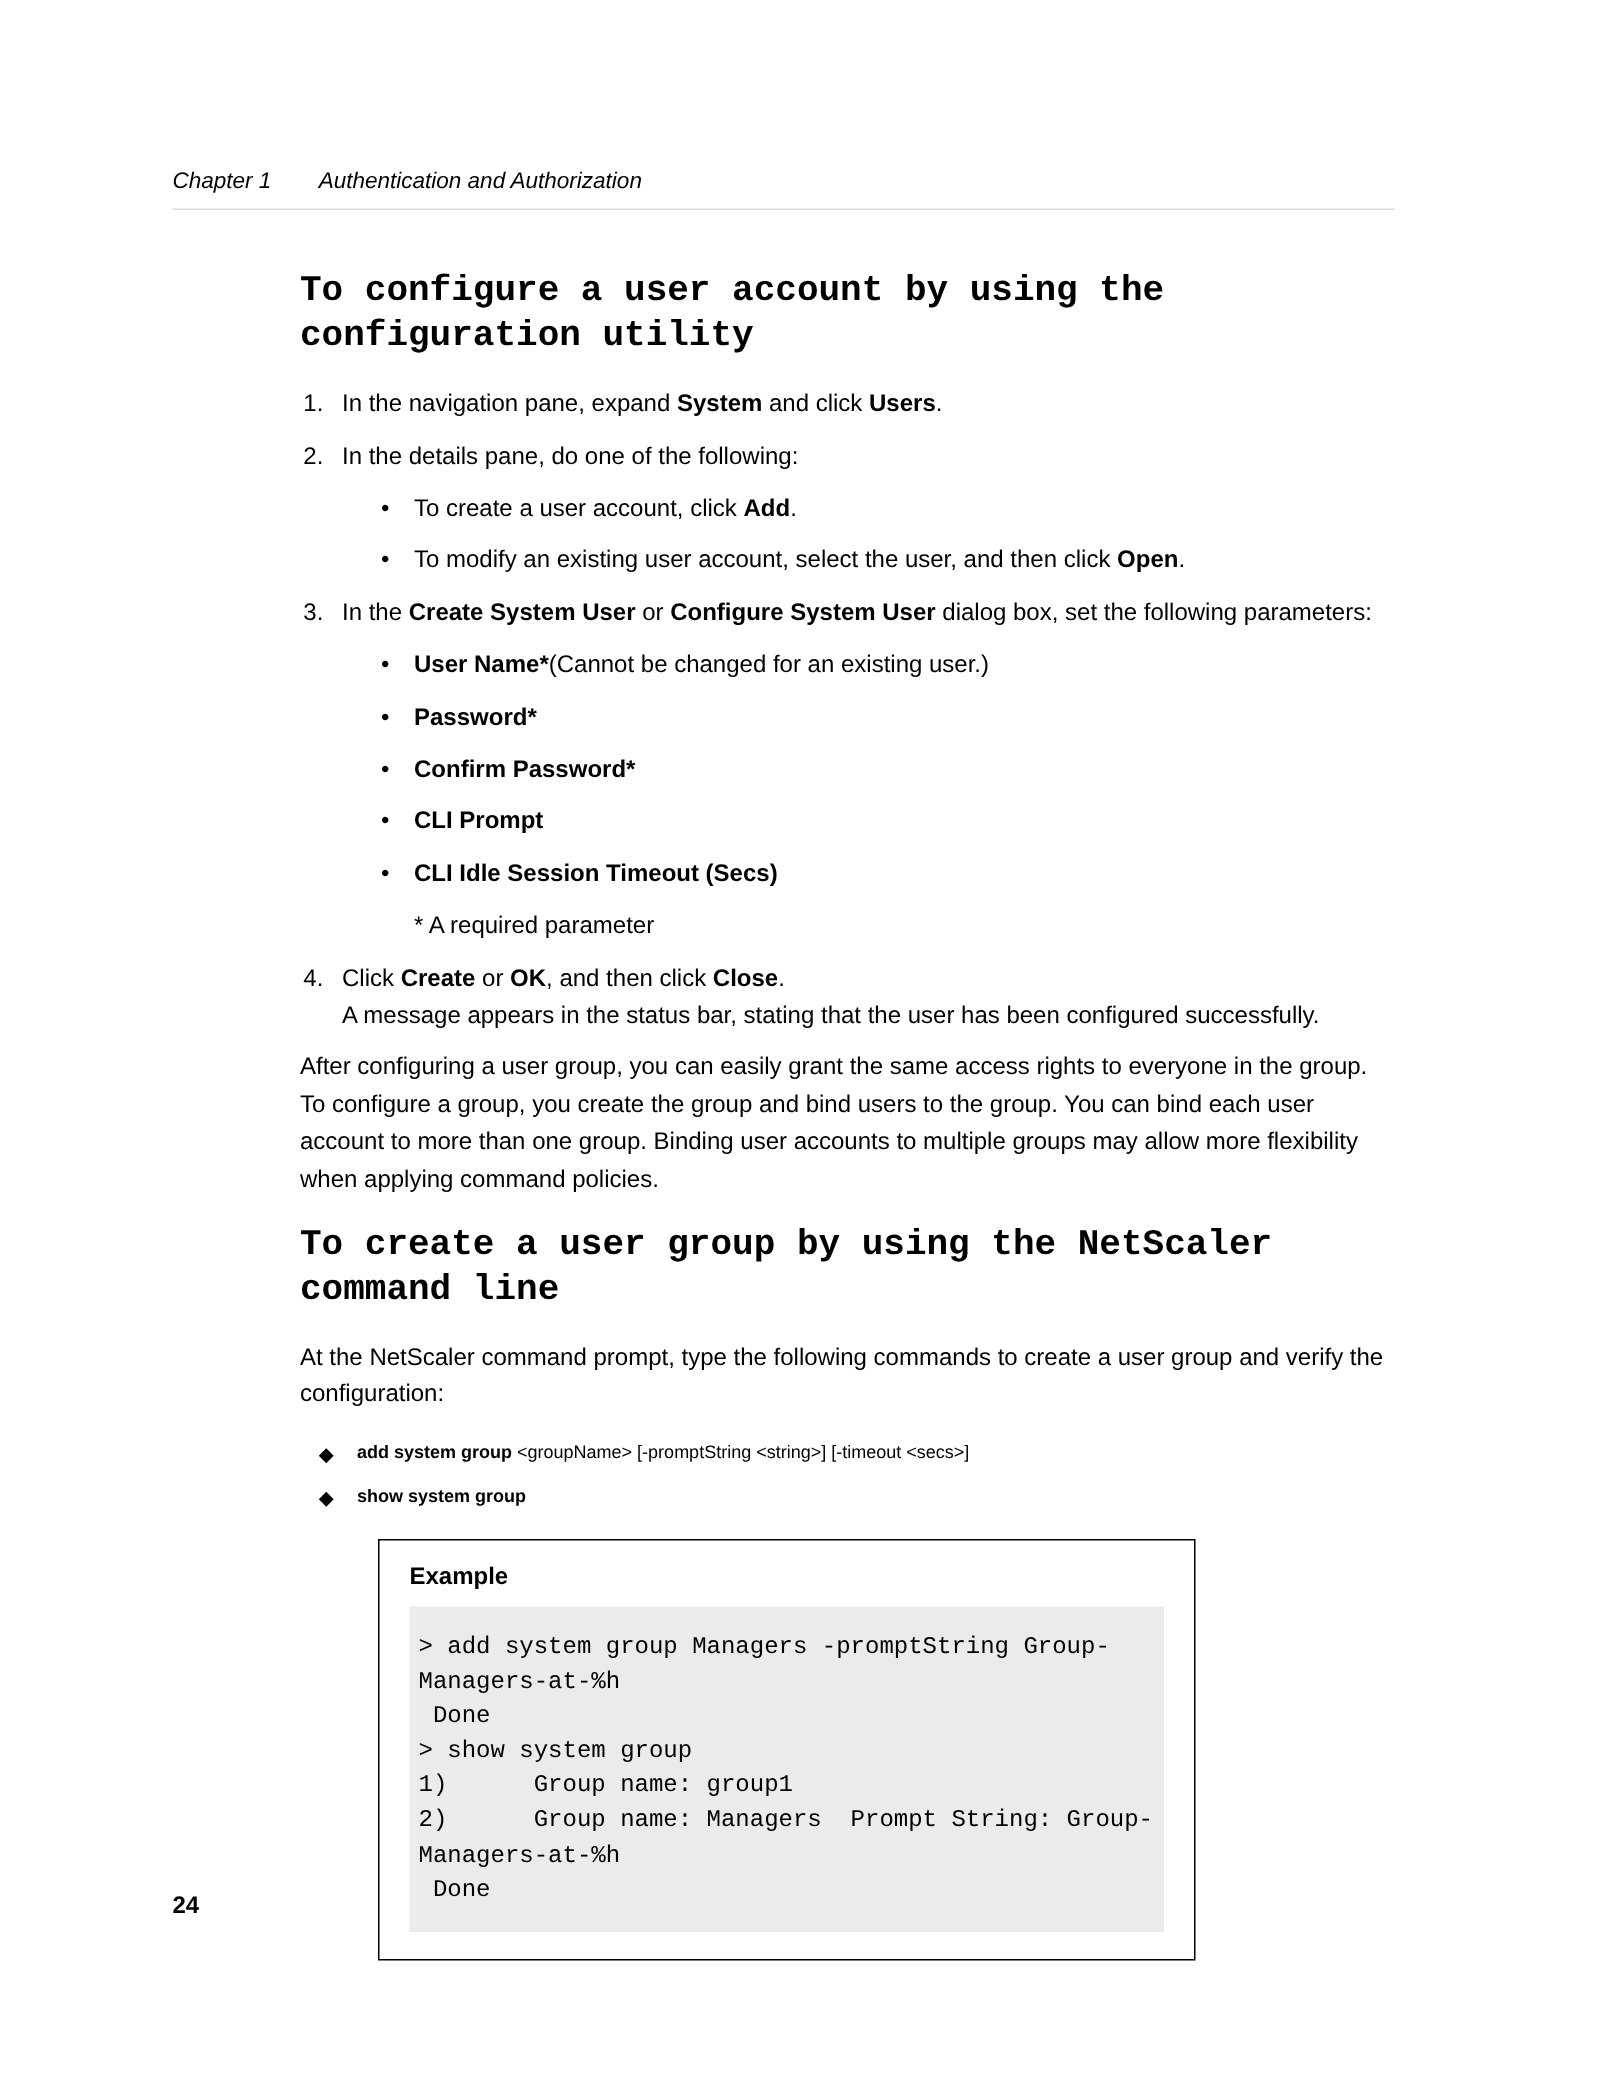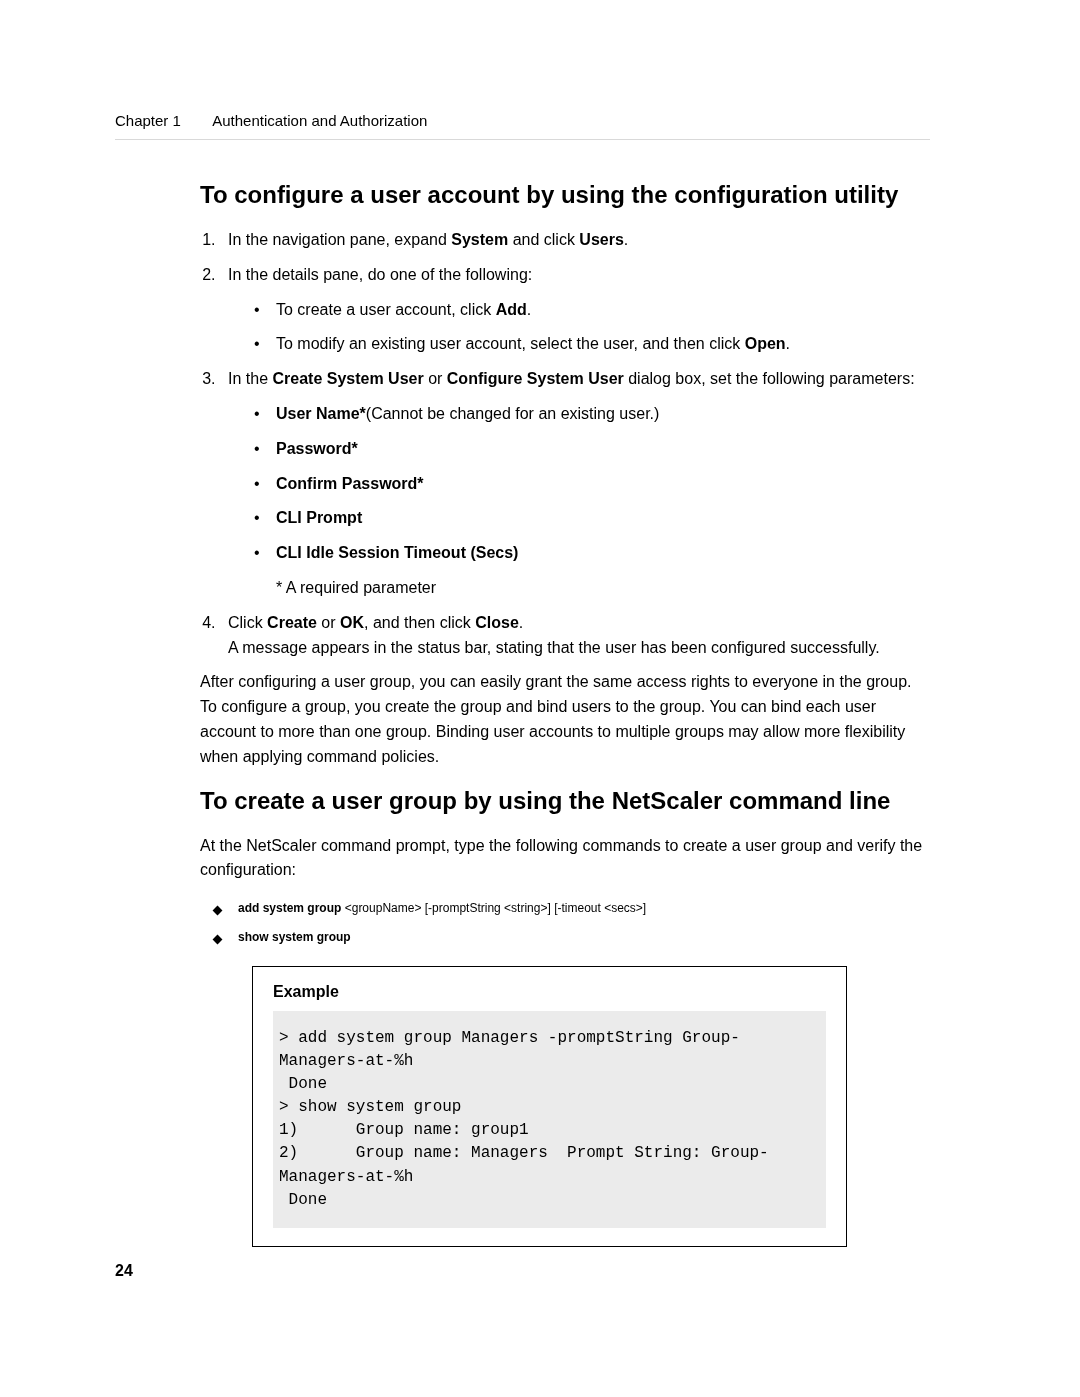--- a/index.html
+++ b/index.html
@@ -16,32 +16,33 @@
   }
   .page {
     position: absolute;
     left: 115px;
     top: 112px;
     width: 815px;
   }
   .running-head {
     font-size: 15px;
     margin-bottom: 8px;
+    font-style: italic;
   }
   .running-head .chap-label {
     display: inline-block;
     margin-right: 28px;
   }
   .rule {
     border: 0;
     border-top: 1px solid #d9d9d9;
     margin: 10px 0 40px 0;
   }
   h2.subhead {
-    font-family: Liberation Sans, sans-serif;
+    font-family: Liberation Mono, monospace;
     font-weight: 700;
     font-size: 24px;
     margin: 0 0 18px 0;
     line-height: 1.25;
   }
   h1.section {
     font-family: Arial, Helvetica, sans-serif;
     font-weight: 700;
     font-size: 32px;
     margin: 40px 0 14px 0;
@@ -104,21 +105,21 @@
   }
   .bodytext {
     font-size: 16px;
     line-height: 1.55;
     margin: 0 0 16px 0;
   }
   .example-box {
     border: 1.5px solid #000;
     margin: 0 0 0 52px;
     padding: 16px 20px 18px 20px;
-    width: 595px;
+    width: 545px;
     box-sizing: border-box;
   }
   .example-title {
     font-weight: 700;
     font-size: 16px;
     margin-bottom: 10px;
   }
   .code {
     font-family: "Courier New", Courier, monospace;
     font-size: 16px;

